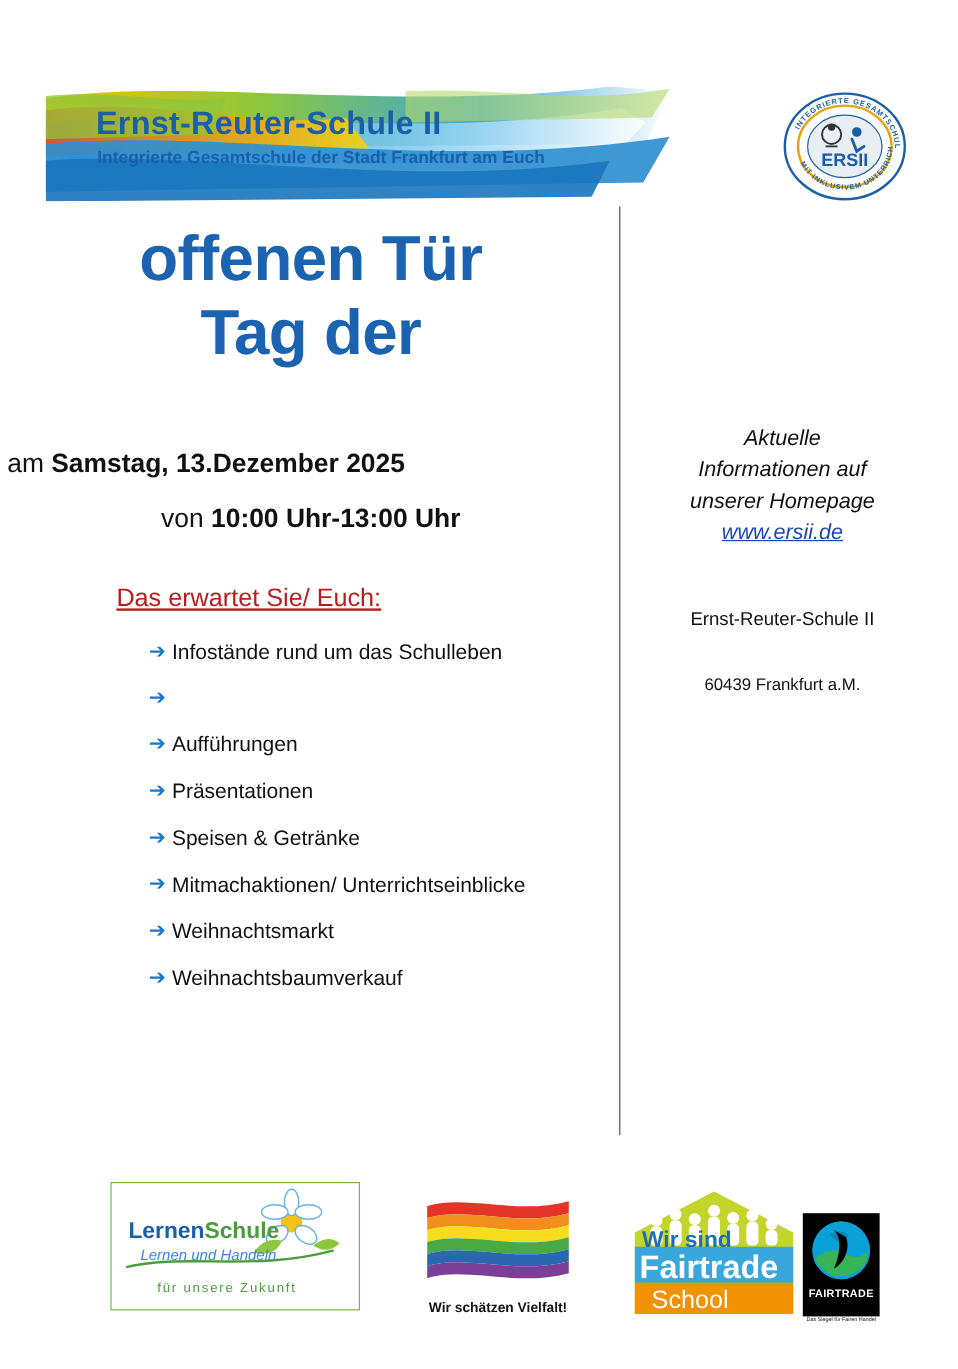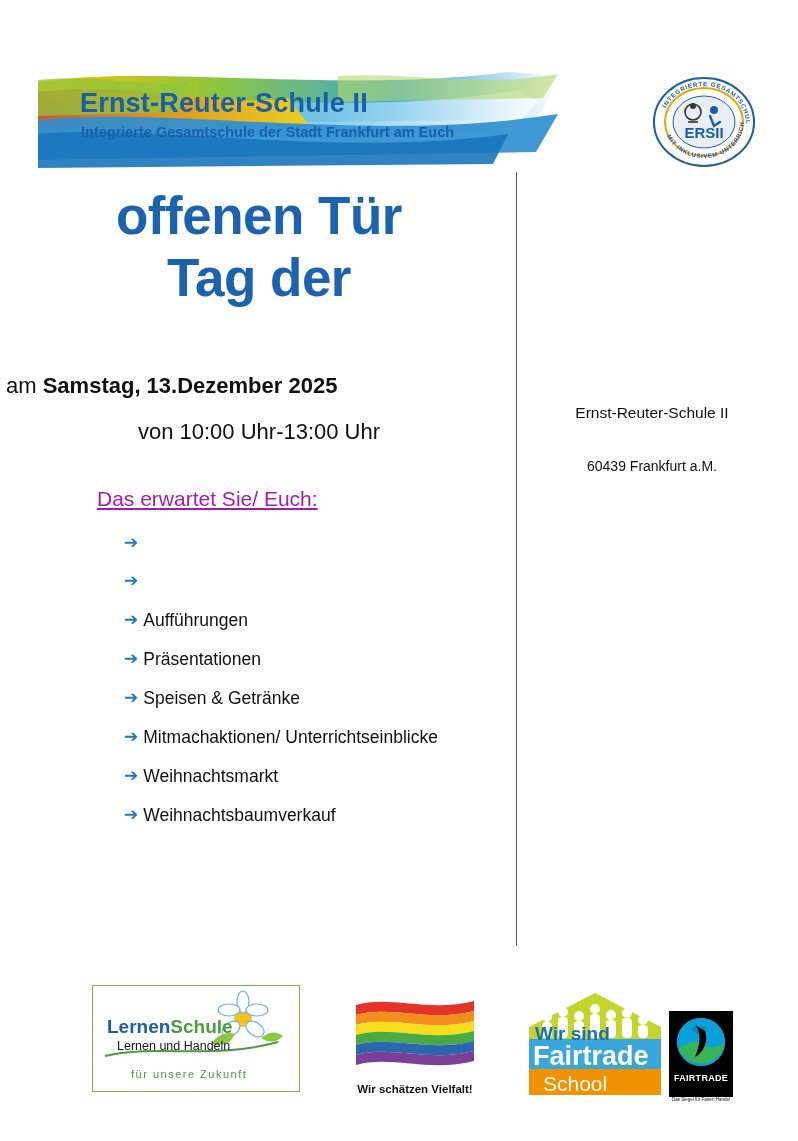--- a/index.html
+++ b/index.html
@@ -93,27 +93,27 @@
     color: #111;
   }
   .date-line b { font-weight: bold; }
   .time-line {
     text-align: center;
     font-size: 22px;
     margin-top: 20px;
     margin-left: 6px;
     color: #111;
   }
-  .time-line b { font-weight: normal; }
+  .time-line b { font-weight: bold; }
 
   .expect-head {
     margin-top: 42px;
     margin-left: 97px;
     font-size: 21px;
-    color: #a21caf;
+    color: #b91c1c;
     text-decoration: underline;
     display: inline-block;
   }
 
   ul.bullets {
     list-style: none;
     margin: 22px 0 0 0;
     padding: 0 0 0 124px;
   }
   ul.bullets li {
@@ -188,21 +188,22 @@
     font-size: 19px;
     font-weight: bold;
     color: #1b5fa8;
   }
   .umwelt-text1 .green { color: #4b9b3f; }
   .umwelt-text2 {
     position: absolute;
     left: 24px;
     top: 53px;
     font-size: 12.5px;
-    color: #0f172a;
+    color: #3b82f6;
+    font-style: italic;
   }
   .umwelt-text3 {
     position: absolute;
     left: 38px;
     top: 82px;
     font-size: 11px;
     color: #4b9b3f;
     letter-spacing: 1.5px;
   }
 
@@ -367,20 +368,21 @@
 
   <div class="time-line">
     <span>von </span><b>10:00 Uhr-13:00 Uhr</b>
   </div>
 
   <div class="expect-head">Das erwartet Sie/ Euch:</div>
 
   <ul class="bullets">
     <li>
         <span class="arrow">➔</span>
+        <span>Infostände rund um das Schulleben</span>
       </li>
     <li>
         <span class="arrow">➔</span>
       </li>
     <li>
         <span class="arrow">➔</span>
         <span>Aufführungen</span>
       </li>
     <li>
         <span class="arrow">➔</span>
@@ -399,20 +401,26 @@
         <span>Weihnachtsmarkt</span>
       </li>
     <li>
         <span class="arrow">➔</span>
         <span>Weihnachtsbaumverkauf</span>
       </li>
   </ul>
 </div>
 
 <div class="right-col">
+  <div class="homepage-note">
+    <div>Aktuelle</div>
+    <div>Informationen auf</div>
+    <div>unserer Homepage</div>
+    <a class="homepage-link" href="#">www.ersii.de</a>
+  </div>
   <div class="school-name">Ernst-Reuter-Schule II</div>
   <div class="address">
     <div>60439 Frankfurt a.M.</div>
   </div>
 </div>
 
 <div class="footer">
 
   <div class="umwelt">
     <svg width="204" height="103" viewBox="0 0 204 103" xmlns="http://www.w3.org/2000/svg">

